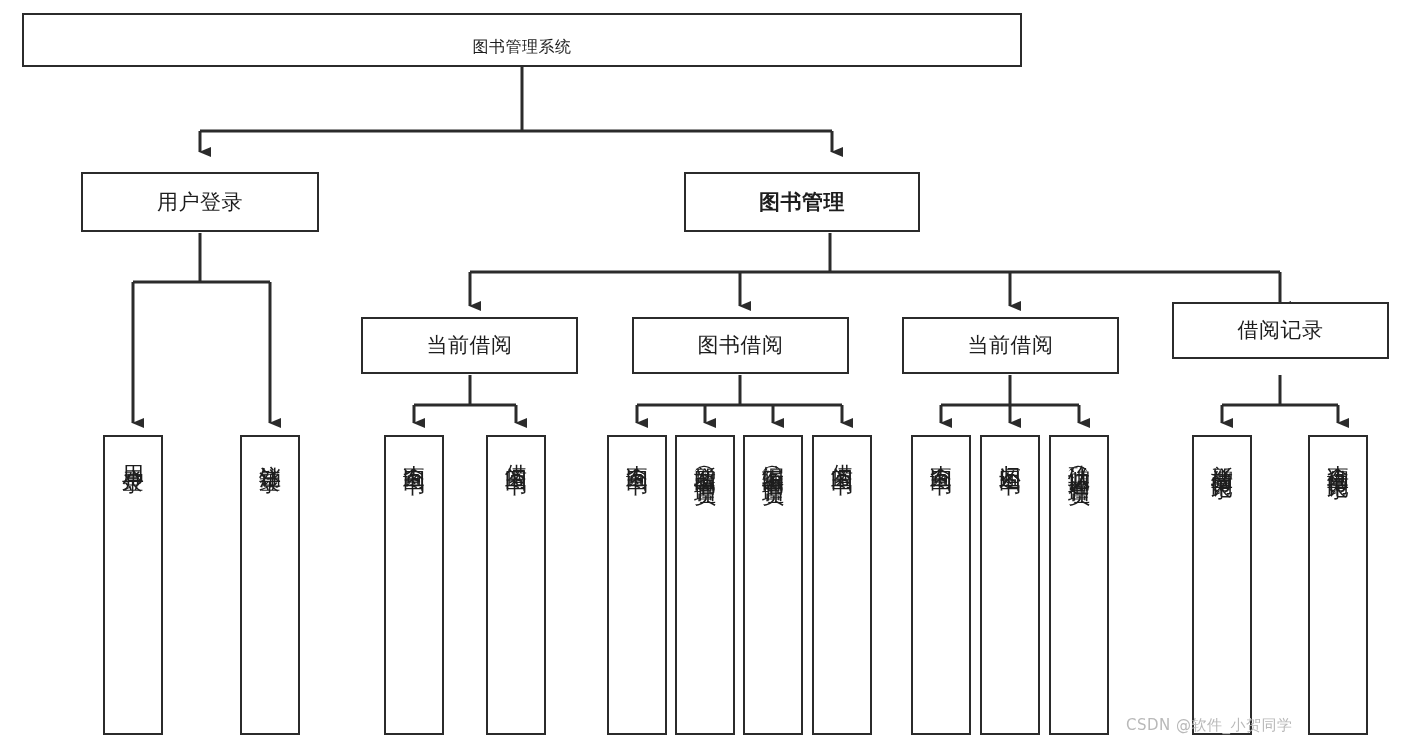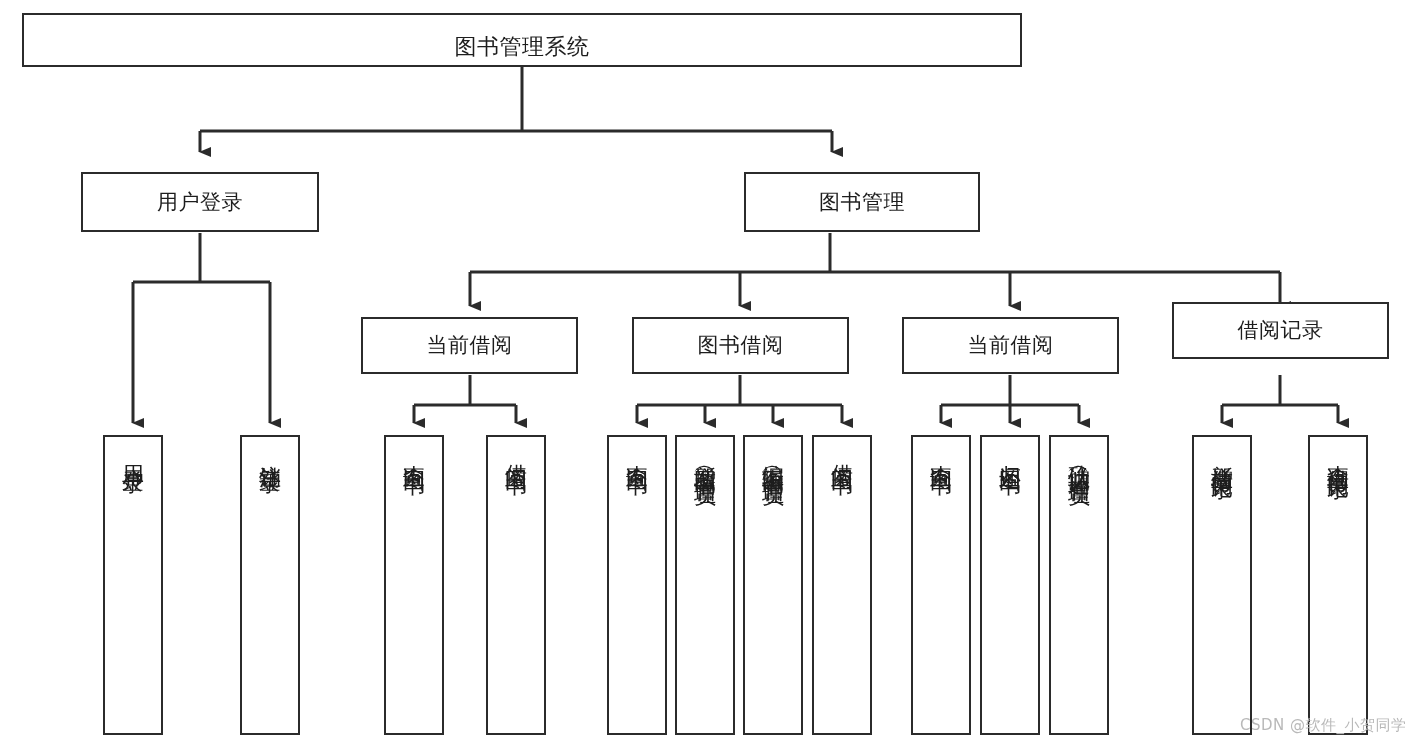--- a/index.html
+++ b/index.html
@@ -41,21 +41,21 @@
     text-align: center;
     line-height: 1.18;
     letter-spacing: 0.5px;
   }
   
   .node.horiz .label {
     writing-mode: horizontal-tb;
     font-size: 21px;
   }
   .node.root .label {
-    font-size: 22px;
+    font-size: 16px;
     margin-top: 14px;
   }
   
   .node.vert {
     align-items: flex-start;
     justify-content: center;
     padding-top: 10px;
   }
   .node.vert .label {
     writing-mode: vertical-rl;
@@ -131,21 +131,21 @@
   </svg>
 
   <div class="node horiz root" style="left:22px; top:13px; width:1000px; height:54px;">
     <span class="label">图书管理系统</span>
   </div>
 
   <div class="node horiz" style="left:81px; top:172px; width:238px; height:60px;">
     <span class="label">用户登录</span>
   </div>
 
-  <div class="node horiz" style="left:744px; top:172px; width:236px; height:60px;">
+  <div class="node horiz" style="left:684px; top:172px; width:236px; height:60px;font-weight:bold;">
     <span class="label">图书管理</span>
   </div>
 
   <div class="node horiz" style="left:361px; top:317px; width:217px; height:57px;">
     <span class="label">当前借阅</span>
   </div>
 
   <div class="node horiz" style="left:632px; top:317px; width:217px; height:57px;">
     <span class="label">图书借阅</span>
   </div>
@@ -203,15 +203,15 @@
   </div>
 
   <div class="node vert" style="left:1192px; top:435px; width:60px; height:300px;">
     <span class="label">新增借阅记录</span>
   </div>
 
   <div class="node vert" style="left:1308px; top:435px; width:60px; height:300px;">
     <span class="label">查询借阅记录</span>
   </div>
 
-  <div class="watermark" style="left:1240px; top:716px;">CSDN @软件_小贺同学</div>
+  <div class="watermark" style="left:1126px; top:716px;">CSDN @软件_小贺同学</div>
 
 </div>
 
 </body></html>

